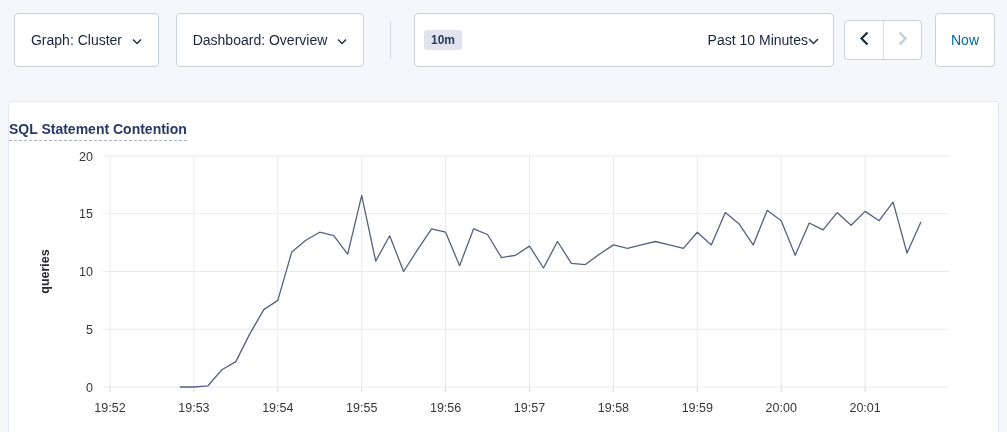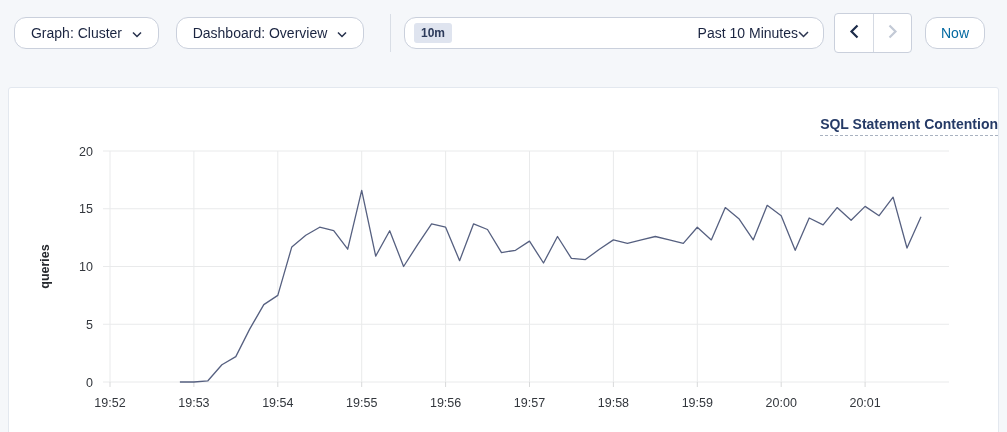--- a/index.html
+++ b/index.html
@@ -9,44 +9,44 @@
     background: #f5f7fa;
     overflow: hidden;
     font-family: "Liberation Sans", sans-serif;
   }
   .toolbar {
     display: flex;
     align-items: center;
     padding: 13px 8px 0 14px;
   }
   .btn {
-    height: 32px;
+    height: 54px;
     background: #ffffff;
     border: 1px solid #cad0dc;
-    border-radius: 12px;
+    border-radius: 4px;
     display: flex;
     align-items: center;
     justify-content: center;
     color: #1a2440;
     font-size: 14px;
     cursor: pointer;
     user-select: none;
   }
   .dropdown-label { margin-right: 10px; }
   .caret-icon { display: inline-flex; margin-top: 2px; }
   #graph-dd { width: 145px; }
   #dash-dd { width: 188px; margin-left: 17px; }
   .v-divider {
     width: 1px; height: 38px;
     background: #d9dee6;
     margin-left: 26px;
   }
   .time-picker {
     width: 420px;
-    margin-left: 13px;
+    margin-left: 23px;
     justify-content: flex-start;
     padding: 0 14px 0 9px;
   }
   .time-badge {
     background: #dfe4ef;
     color: #2c3a5a;
     font-size: 12px;
     font-weight: 700;
     padding: 3px 7px;
     border-radius: 3px;
@@ -74,21 +74,21 @@
     color: #0369a1;
     cursor: default;
   }
   .panel {
     margin: 34px 8px 0 8px;
     height: 400px;
     background: #ffffff;
     border: 1px solid #e3e8ef;
     border-radius: 3px;
   }
-  .chart-title-wrap { text-align: right; margin-top: 27px; height: 22px; }
+  .chart-title-wrap { text-align: left; margin-top: 18px; height: 22px; }
   .chart-title {
     display: inline-block;
     font-size: 14px;
     font-weight: 700;
     color: #253a66;
     border-bottom: 1px dashed #a9b2c0;
     padding-bottom: 3px;
     cursor: help;
   }
   svg.chart { display: block; margin-top: 1px; }

